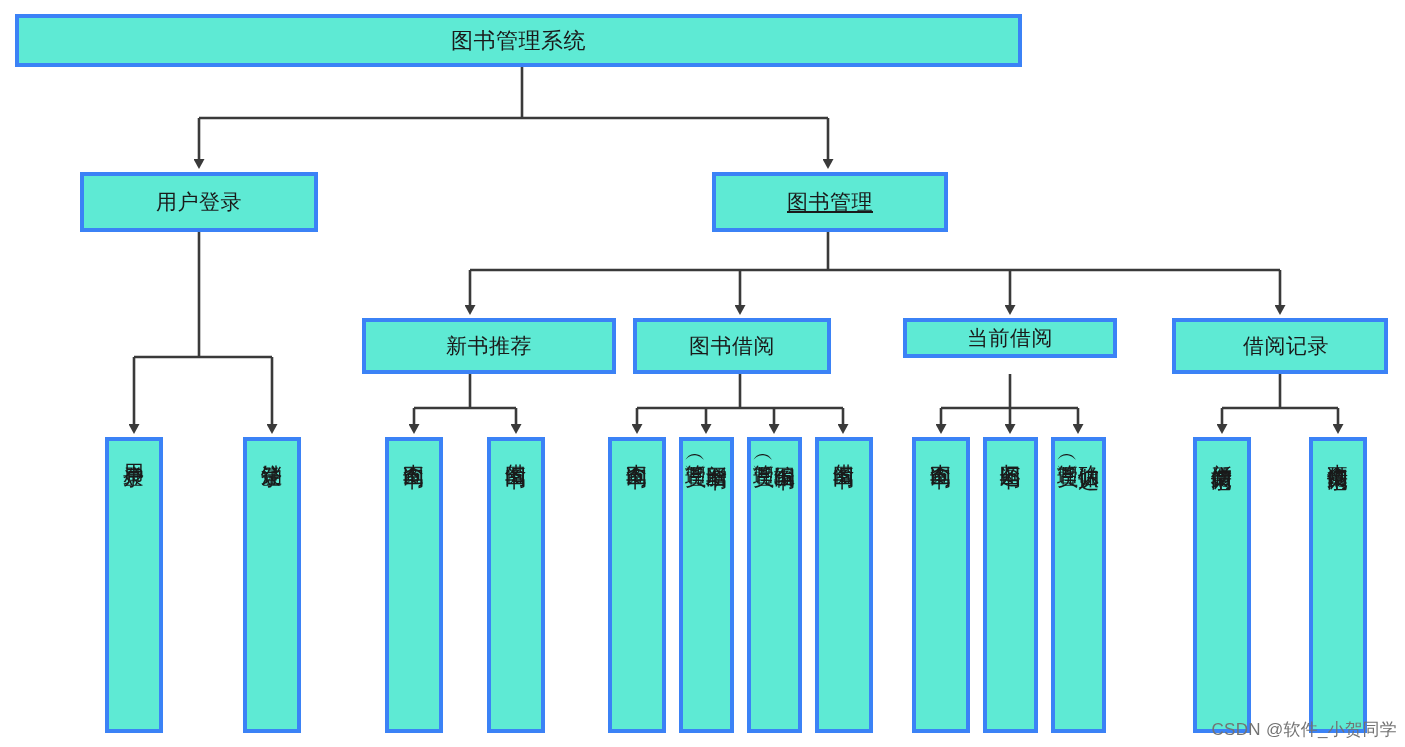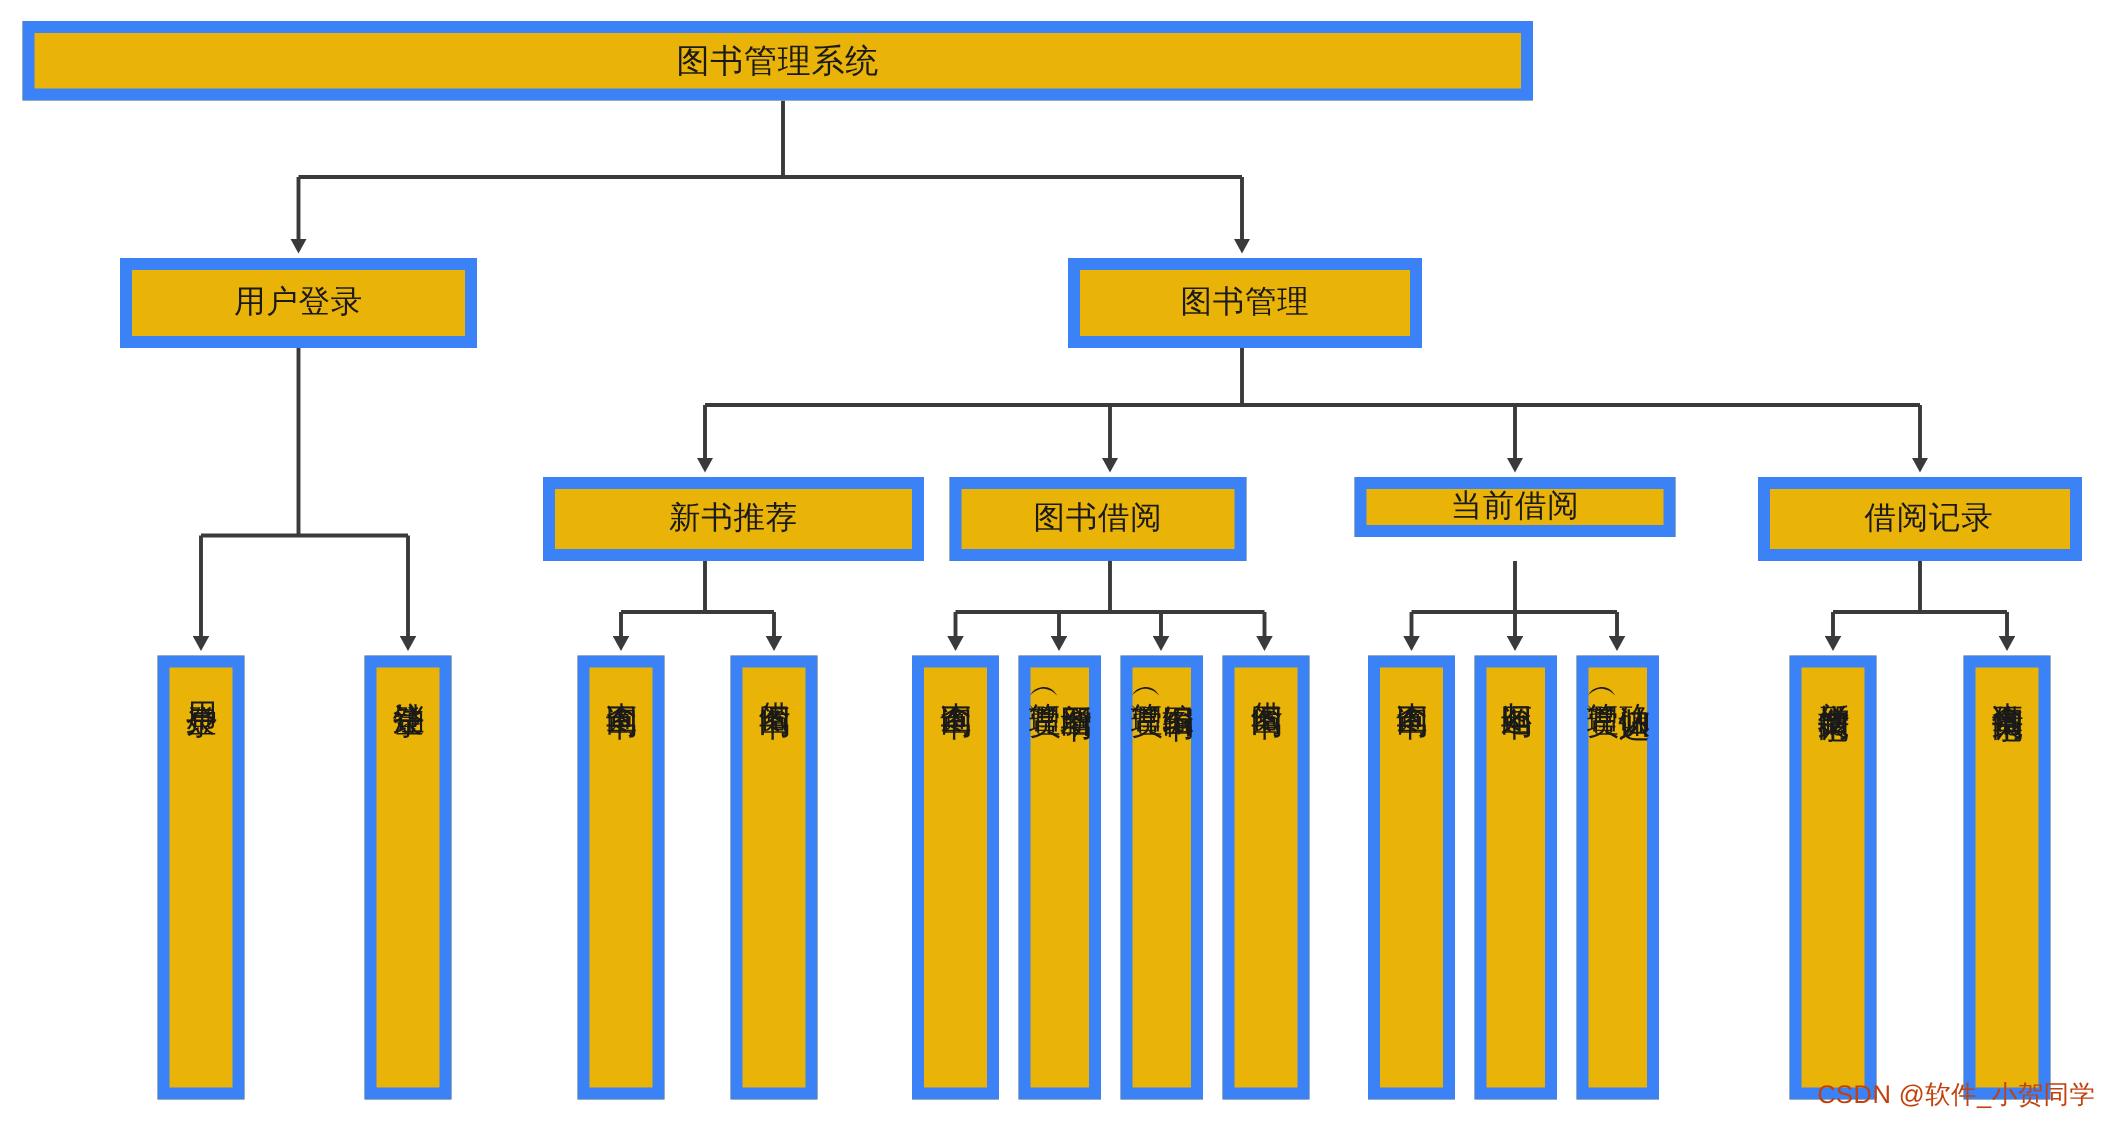--- a/index.html
+++ b/index.html
@@ -22,22 +22,22 @@
     position: absolute;
     left: 0;
     top: 0;
     width: 1405px;
     height: 747px;
     pointer-events: none;
   }
   .node {
     position: absolute;
     box-sizing: border-box;
-    background: #eab308;
-    border: 8px solid #3b82f6;
+    background: #5eead4;
+    border: 4px solid #3b82f6;
     display: flex;
     align-items: center;
     justify-content: center;
     color: #1a1a1a;
   }
   .node .label {
     display: block;
     text-align: center;
     line-height: 1.18;
     white-space: pre;
@@ -59,21 +59,21 @@
     line-height: 1;
   }
   #root-node .label {
     font-size: 22px;
   }
   #watermark {
     position: absolute;
     right: 8px;
     bottom: 6px;
     font-size: 17px;
-    color: #c2410c;
+    color: #737373;
     white-space: pre;
     letter-spacing: 0.3px;
   }
 </style>
 </head>
 <body>
 
 <div id="canvas">
 
   <svg id="edges" viewBox="0 0 1405 747" xmlns="http://www.w3.org/2000/svg">
@@ -126,21 +126,21 @@
     </g>
   </svg>
 
   <div class="node horiz" id="root-node" style="left:15px; top:14px; width:1007px; height:53px;">
     <span class="label">图书管理系统</span>
   </div>
 
   <div class="node horiz" style="left:80px; top:172px; width:238px; height:60px;">
     <span class="label">用户登录</span>
   </div>
-  <div class="node horiz" style="left:712px; top:172px; width:236px; height:60px;">
+  <div class="node horiz" style="left:712px; top:172px; width:236px; height:60px;text-decoration:underline;">
     <span class="label">图书管理</span>
   </div>
 
   <div class="node horiz" style="left:362px; top:318px; width:254px; height:56px;">
     <span class="label">新书推荐</span>
   </div>
   <div class="node horiz" style="left:633px; top:318px; width:198px; height:56px;">
     <span class="label">图书借阅</span>
   </div>
   <div class="node horiz" style="left:903px; top:318px; width:214px; height:40px;">

